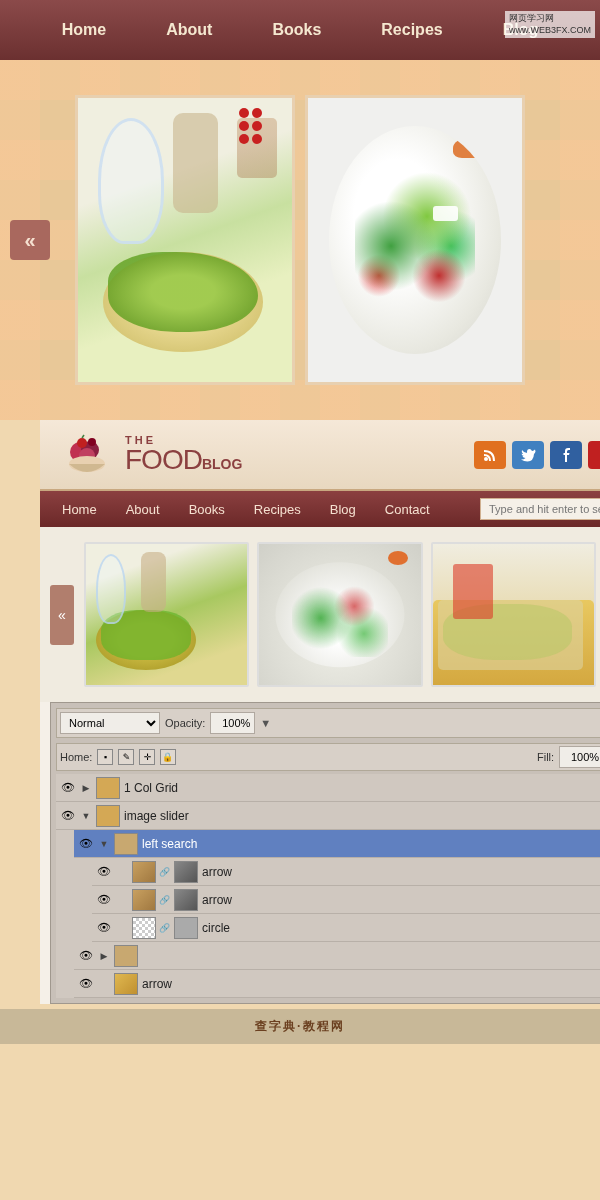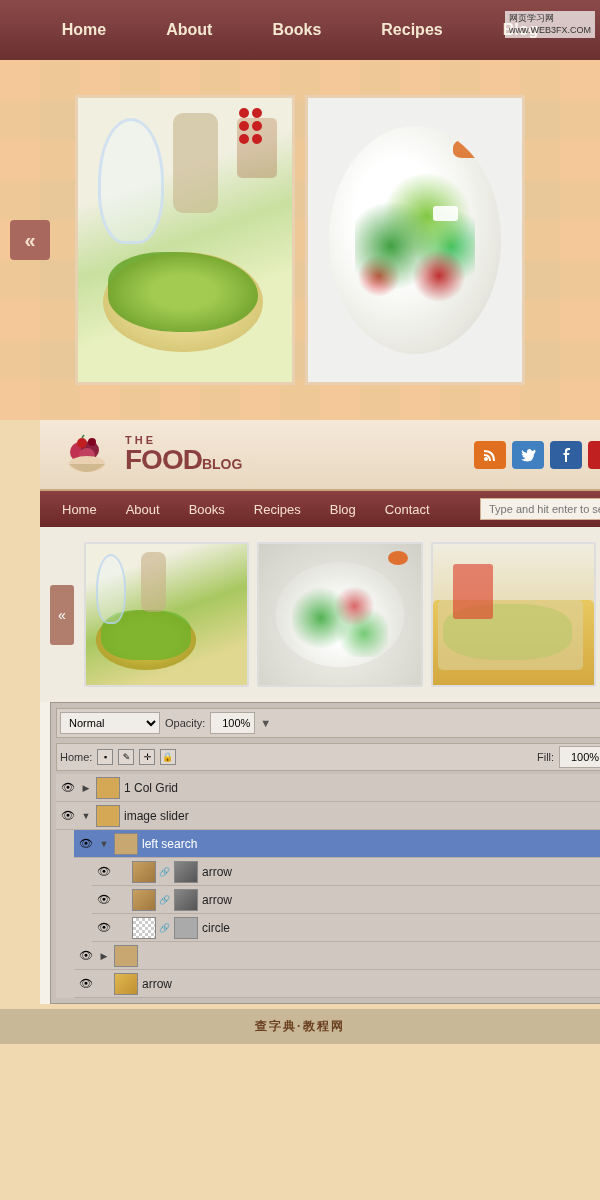--- a/index.html
+++ b/index.html
@@ -263,21 +263,21 @@
     }
     .logo-the {
       font-size: 11px;
       color: #8b4040;
       letter-spacing: 3px;
       font-weight: bold;
     }
     .logo-food {
       font-size: 28px;
       color: #8b4040;
-      font-weight: 700;
+      font-weight: 400;
       letter-spacing: -1px;
     }
     .logo-blog {
       font-size: 14px;
       color: #8b4040;
       font-weight: bold;
     }
 
     .social-icons {
       display: flex;

